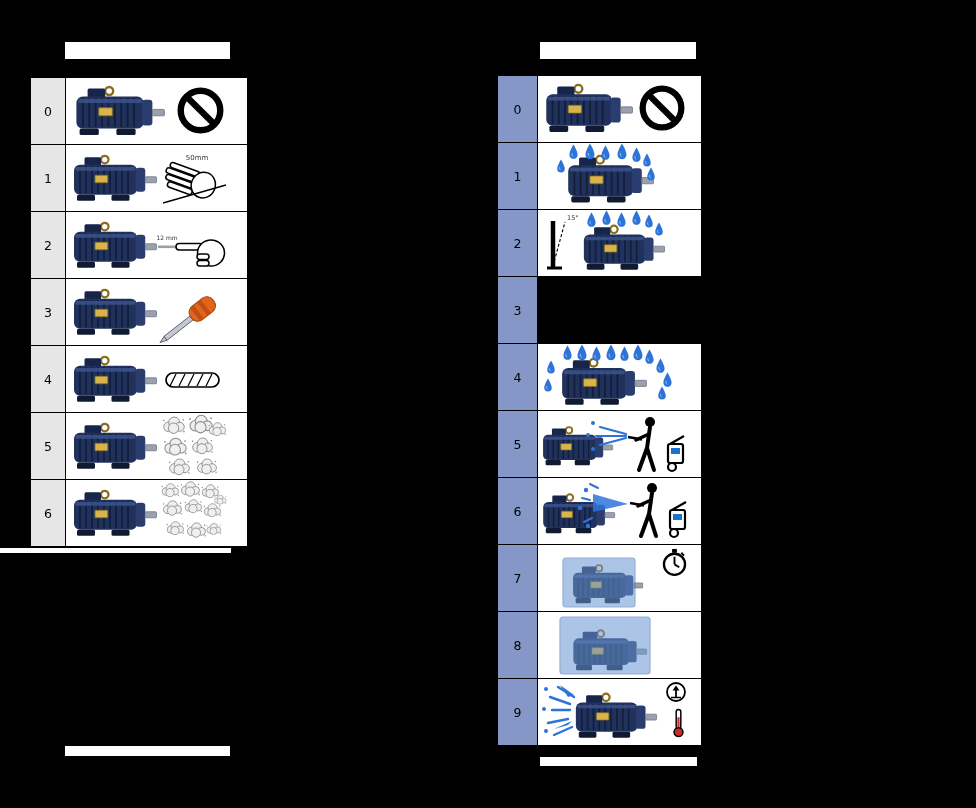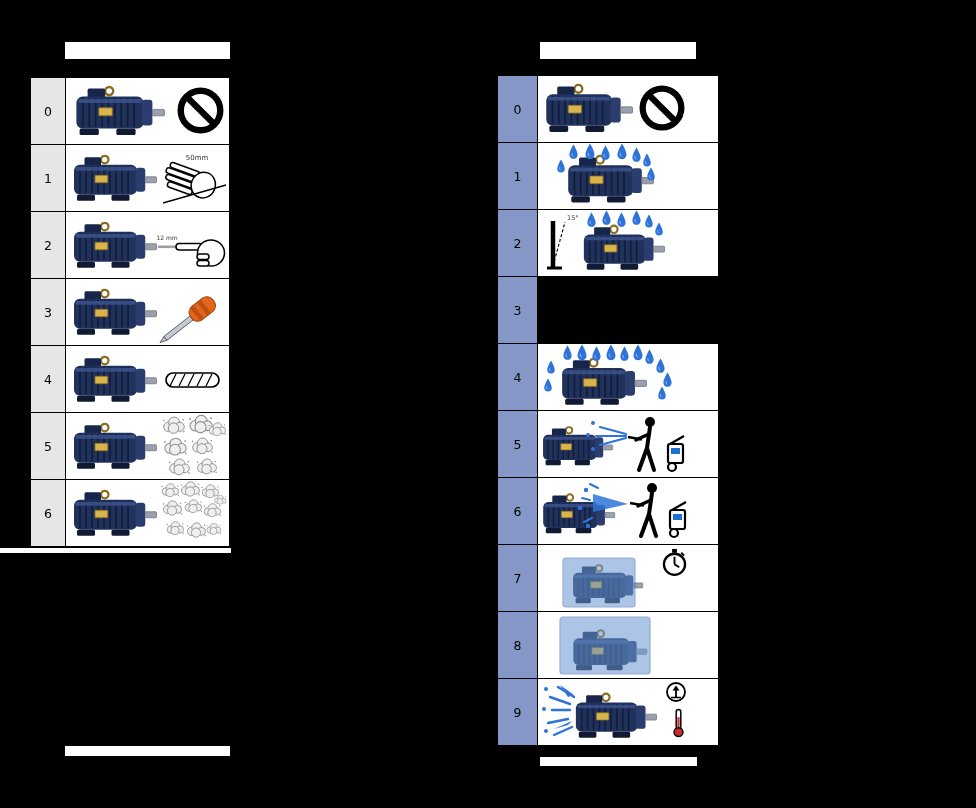--- a/index.html
+++ b/index.html
@@ -6,22 +6,22 @@
   html,body{background:#000}
   .canvas{position:relative;width:976px;height:808px;background:#000;overflow:hidden;
           font-family:"DejaVu Sans","Liberation Sans",sans-serif}
   .bar{position:absolute;background:#fff}
   .ip-table{position:absolute;display:flex;flex-direction:column;background:#000;padding:1px;gap:1px}
   .ip-row{display:flex;gap:1px;height:66px}
   .digit-cell{display:flex;align-items:center;justify-content:center;font-size:12.5px;color:#000}
   .solids .digit-cell{width:34px;background:#e7e6e6}
   .liquids .digit-cell{width:39px;background:#8497c6}
   .pic-cell{background:#fff;position:relative}
-  .solids .pic-cell{width:163px}
-  .liquids .pic-cell{width:180px}
+  .solids .pic-cell{width:181px}
+  .liquids .pic-cell{width:163px}
   .pic-cell svg{display:block}
   svg text{font-family:"DejaVu Sans",sans-serif;fill:#333}
 </style>
 </head>
 <body>
 
 <div class="canvas">
 
   <svg width="0" height="0" style="position:absolute" aria-hidden="true">
     <defs>

